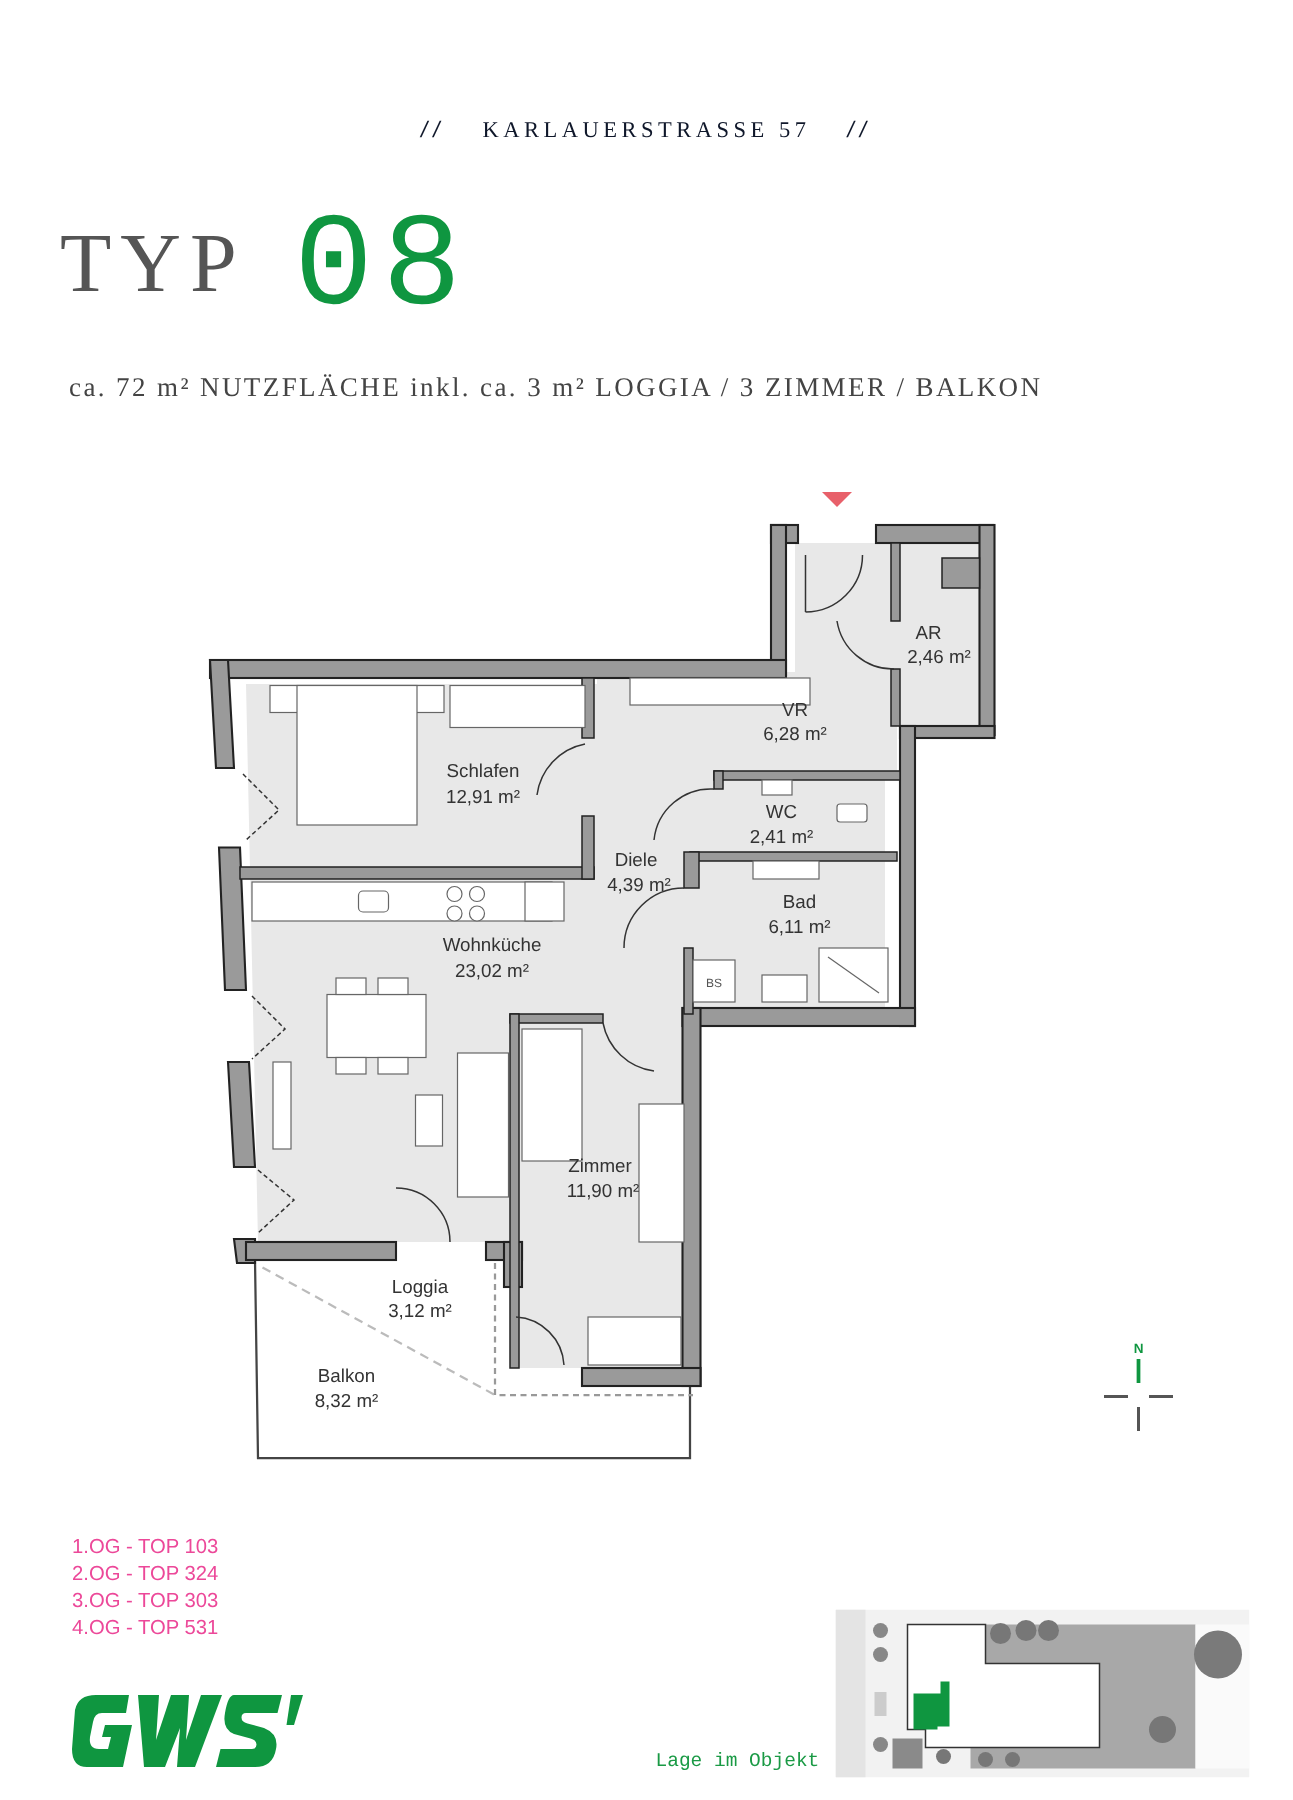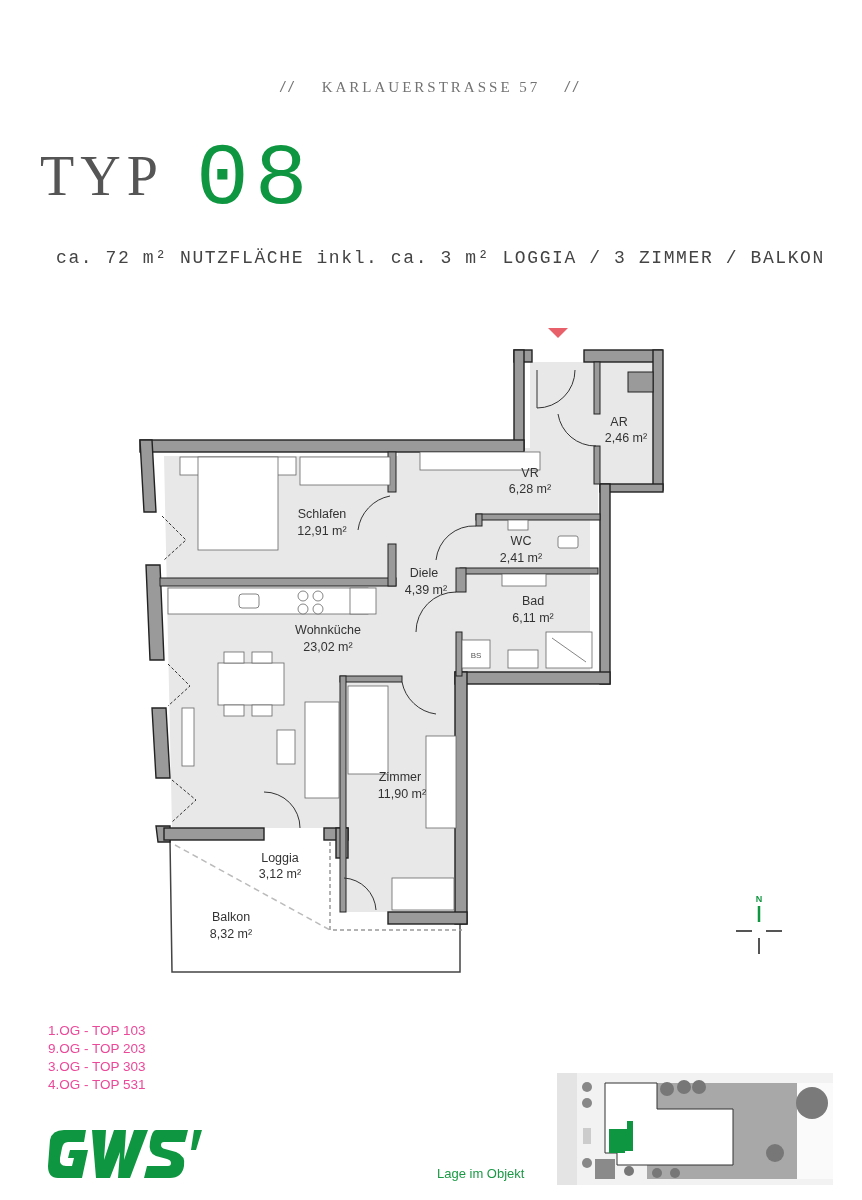--- a/index.html
+++ b/index.html
@@ -1,44 +1,44 @@
 <!DOCTYPE html>
 <html><head>
   <meta charset="utf-8">
   <style>
     html, body { margin: 0; padding: 0; background: #ffffff; }
     body { width: 862px; height: 1200px; position: relative; overflow: hidden; font-family: "Liberation Sans", sans-serif; }
     .address {
       position: absolute; top: 78px; left: 0; width: 862px; text-align: center;
-      font-family: "Liberation Serif", serif; color: #737373; font-size: 15px; letter-spacing: 3px;
+      font-family: "Liberation Serif", serif; color: #0f172a; font-size: 15px; letter-spacing: 3px;
     }
     .address .slashes { font-family: "Liberation Sans", sans-serif; letter-spacing: 4px; font-style: italic; }
     .address .street { margin: 0 18px; }
     .typ-label {
       position: absolute; top: 148px; left: 40px;
       font-family: "Liberation Serif", serif; color: #555555; font-size: 56px; letter-spacing: 6px; line-height: 1;
     }
     .typ-number {
       position: absolute; top: 136px; left: 196px;
       font-family: Liberation Mono, monospace; color: #0f9640; font-size: 88px; letter-spacing: 6px; line-height: 1;
     }
     .summary {
       position: absolute; top: 248px; left: 46px;
-      font-family: Liberation Mono, monospace; color: #444444; font-size: 18px; letter-spacing: 1.6px; margin-left: 10px;
+      font-family: Liberation Serif, serif; color: #444444; font-size: 18px; letter-spacing: 1.6px;
     }
     .plan { position: absolute; left: 0; top: 0; }
     .room-label { font-family: "Liberation Sans", sans-serif; font-size: 12.5px; fill: #333333; text-anchor: middle; }
     .top-list {
       position: absolute; top: 1022px; left: 48px;
       font-family: "Liberation Sans", sans-serif; font-size: 13.5px; color: #ec4899; line-height: 18px;
     }
     .logo { position: absolute; top: 1128px; left: 48px; }
     .lage-label {
       position: absolute; top: 1166px; left: 437px;
-      font-family: Liberation Sans, sans-serif; font-size: 13px; color: #1a9a45;
+      font-family: Liberation Mono, monospace; font-size: 13px; color: #1a9a45;
     }
     .siteplan { position: absolute; top: 1073px; left: 557px; }
     .compass { position: absolute; top: 890px; left: 732px; }
   </style>
 </head>
 <body>
 
 <div class="address">
   <span class="slashes">//</span>
   <span class="street">KARLAUERSTRASSE 57</span>
@@ -193,21 +193,21 @@
 <svg class="compass" width="54" height="66" viewBox="0 0 54 66">
   <text x="27" y="12" font-family="Liberation Sans, sans-serif" font-size="9" font-weight="bold" fill="#0f9640" text-anchor="middle">N</text>
   <line x1="27" y1="16" x2="27" y="2" y2="32" stroke="#0f9640" stroke-width="2.5"></line>
   <line x1="4" y1="41" x2="20" y2="41" stroke="#555" stroke-width="2"></line>
   <line x1="34" y1="41" x2="50" y2="41" stroke="#555" stroke-width="2"></line>
   <line x1="27" y1="48" x2="27" y2="64" stroke="#555" stroke-width="2"></line>
 </svg>
 
 <div class="top-list">
   <div>1.OG - TOP 103</div>
-  <div>9.OG - TOP 203</div>
+  <div>2.OG - TOP 324</div>
   <div>3.OG - TOP 303</div>
   <div>4.OG - TOP 531</div>
 </div>
 
 <svg class="logo" width="160" height="52" viewBox="0 0 160 52">
   <title>GWS</title>
 
   <path d="M2,12 Q4,2 16,2 L38,2 L36,14 L20,14 Q15,14 14,20 L12,30 Q11,38 18,38 L24,38 L26,30 L20,30 L22,22 L40,22 L34,50 L10,50 Q0,50 0,38 Z" fill="#0f9640"></path>
 
   <path d="M44,2 L58,2 L56,32 L66,2 L78,2 L76,32 L86,2 L100,2 L82,50 L70,50 L72,24 L62,50 L48,50 Z" fill="#0f9640"></path>

